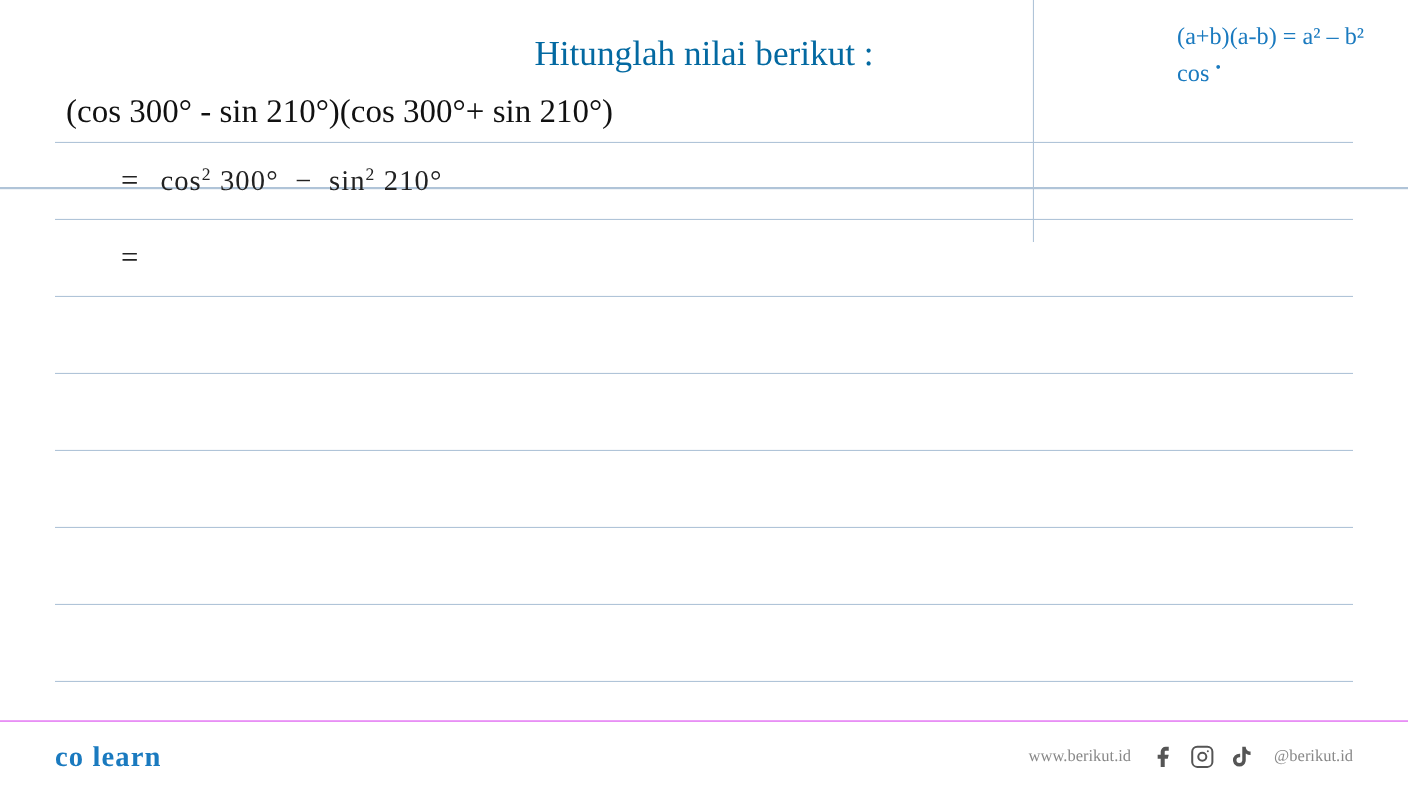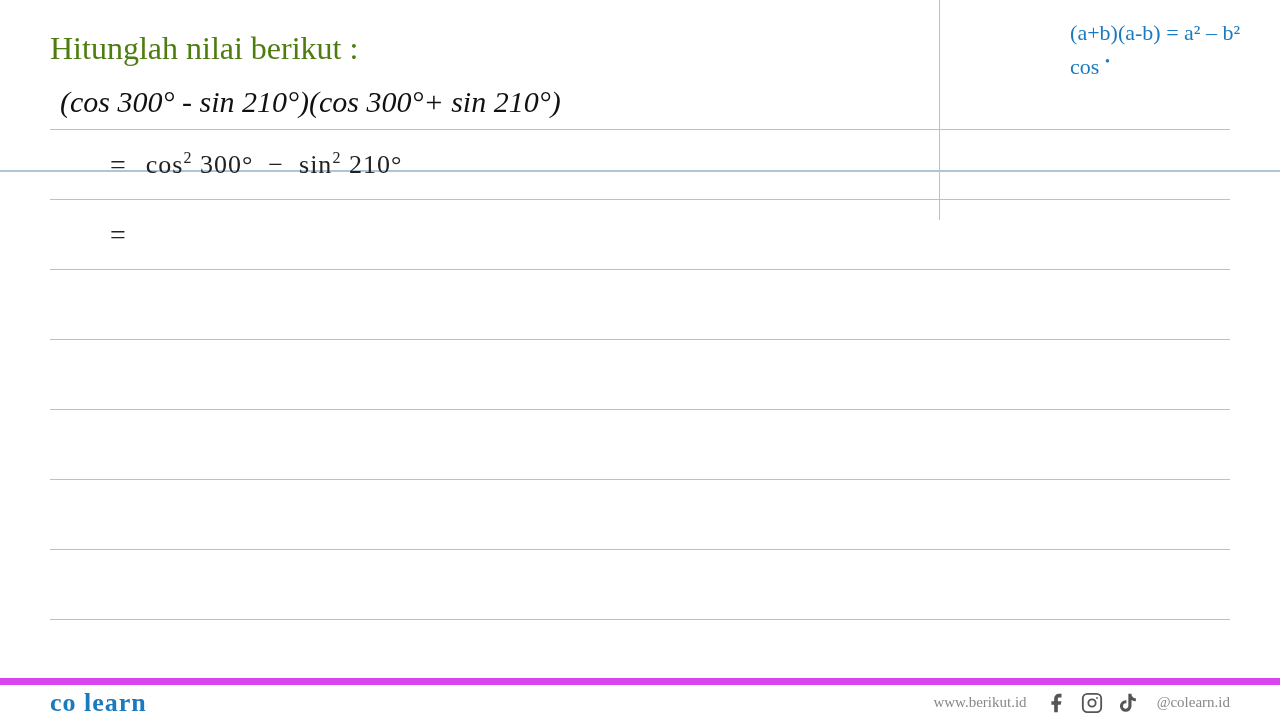--- a/index.html
+++ b/index.html
@@ -11,34 +11,33 @@
       position: relative;
       overflow: hidden;
     }
 
     .main-content {
       padding: 30px 50px 0 50px;
       position: relative;
     }
 
     .title {
-      text-align: left;
+      text-align: center;
       font-size: 32px;
       font-weight: normal;
       margin-bottom: 18px;
-      color: #4d7c0f;
+      color: #0369a1;
     }
 
     .problem-statement {
       font-size: 30px;
       color: #111;
       margin-bottom: 10px;
       text-align: left;
       padding-left: 10px;
-      font-style: italic;
     }
 
     .lined-area {
       margin-top: 5px;
       border-top: 1.5px solid #b0c4d8;
       position: relative;
     }
 
     .line-row {
       border-bottom: 1.5px solid #b0c4d8;
@@ -105,23 +104,23 @@
       color: #1a7abf;
       font-family: 'Comic Sans MS', cursive;
     }
 
     
     .footer {
       position: absolute;
       bottom: 0;
       left: 0;
       right: 0;
-      height: 42px;
+      height: 65px;
       background: #ffffff;
-      border-top: 7px solid #d946ef;
+      border-top: 1px solid #d946ef;
       display: flex;
       align-items: center;
       justify-content: space-between;
       padding: 0 50px;
     }
 
     .logo {
       font-size: 26px;
       font-weight: bold;
       color: #1a7abf;
@@ -252,15 +251,15 @@
           <circle cx="17.5" cy="6.5" r="1" fill="#555" stroke="none"></circle>
         </svg>
       </div>
 
       <div class="social-icon">
         <svg width="22" height="22" viewBox="0 0 24 24" fill="#555">
           <path d="M19.59 6.69a4.83 4.83 0 0 1-3.77-4.25V2h-3.45v13.67a2.89 2.89 0 0 1-2.88 2.5 2.89 2.89 0 0 1-2.89-2.89 2.89 2.89 0 0 1 2.89-2.89c.28 0 .54.04.79.1V9.01a6.33 6.33 0 0 0-.79-.05 6.34 6.34 0 0 0-6.34 6.34 6.34 6.34 0 0 0 6.34 6.34 6.34 6.34 0 0 0 6.33-6.34V8.69a8.2 8.2 0 0 0 4.78 1.52V6.76a4.85 4.85 0 0 1-1.01-.07z"></path>
         </svg>
       </div>
     </div>
-    <span class="at-handle">@colearn.id</span>
+    <span class="at-handle">@berikut.id</span>
   </div>
 </div>
 
 </body></html>

